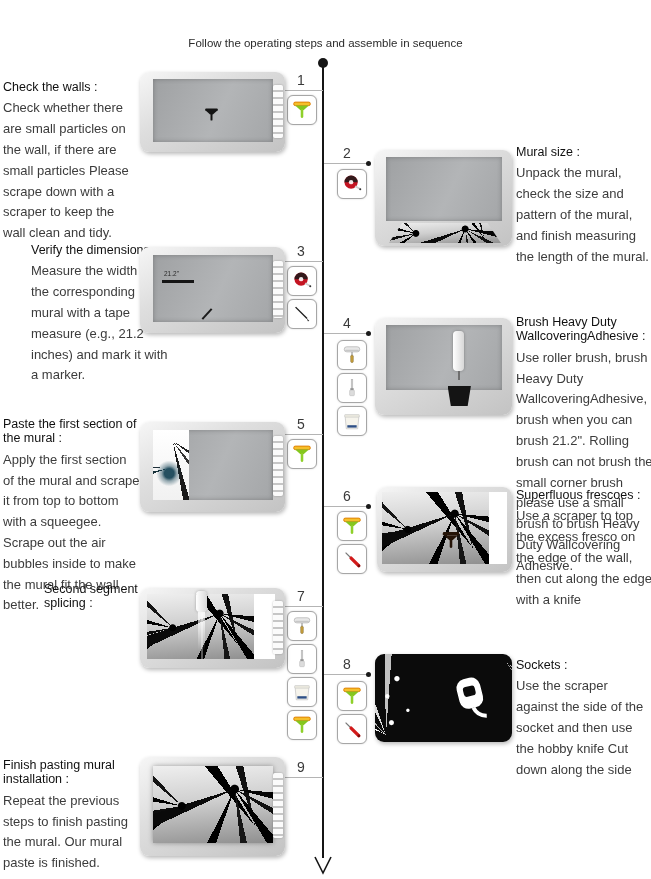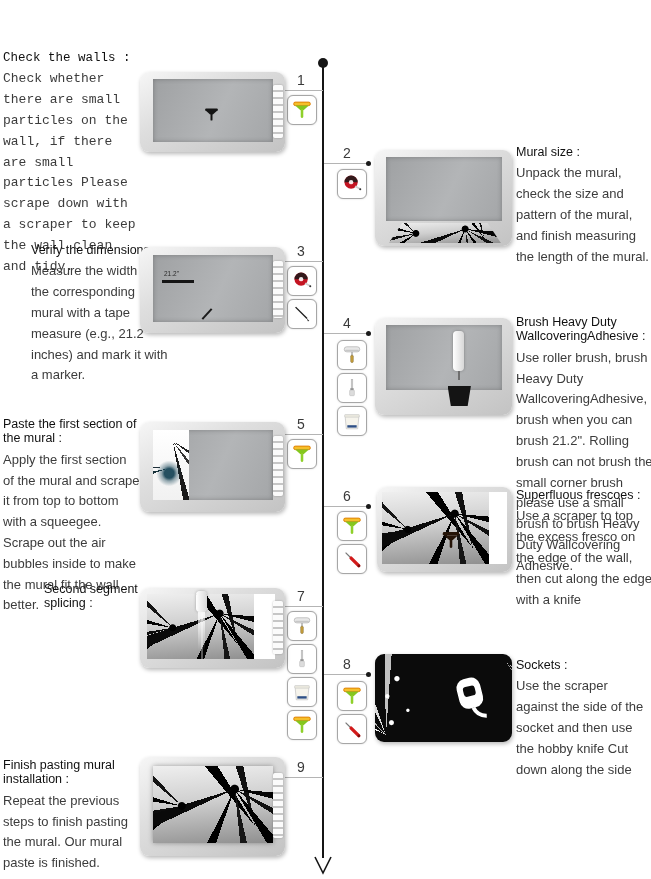--- a/index.html
+++ b/index.html
@@ -113,20 +113,21 @@
     <symbol id="i-knife" viewBox="0 0 24 24">
       <line x1="5" y1="5" x2="11.5" y2="11.5" stroke="#787878" stroke-width="1.3"></line>
       <line x1="11" y1="11" x2="19.3" y2="19.3" stroke="#d21a1a" stroke-width="3.6" stroke-linecap="round"></line>
       <circle cx="19.6" cy="19.6" r="1.5" fill="#7a0d0d"></circle>
     </symbol>
   </defs>
 </svg>
 
 <div id="canvas">
 
+  <div class="abs subtitle">Follow the operating steps and assemble in sequence</div>
 
   <div class="abs topdot"></div>
   <div class="abs vline"></div>
   <svg class="abs arrowhead" width="20" height="20" viewBox="0 0 20 20">
     <polyline points="2,2 10,18 18,2" fill="none" stroke="#151515" stroke-width="1.6"></polyline>
   </svg>
 
   <div class="abs stepnum" style="left:288px;top:72px;">1</div>
   <div class="abs hline" style="left:280px;top:90px;width:43px;"></div>
   <div class="abs enddot" style="left:276px;top:88px;"></div>
@@ -252,21 +253,21 @@
         <svg>
           <use href="#i-knife"></use>
         </svg>
       </div>
   </div>
 
   <div class="abs stepnum" style="left:288px;top:759px;">9</div>
   <div class="abs hline" style="left:280px;top:777px;width:43px;"></div>
   <div class="abs enddot" style="left:276px;top:775px;"></div>
 
-  <div class="abs block" style="left:3px;top:51px;font-family:Liberation Mono, monospace;">
+  <div class="abs block" style="left:3px;top:80px;">
     <h3>Check the walls :</h3>
     <p>Check whether there are small particles on the wall, if there are small particles Please scrape down with a scraper to keep the wall clean and tidy.</p>
   </div>
   <div class="abs block" style="left:3px;top:243px;margin-left:28px;">
     <h3>Verify the dimensions :</h3>
     <p>Measure the width of the corresponding mural with a tape measure (e.g., 21.2 inches) and mark it with a marker.</p>
   </div>
   <div class="abs block" style="left:3px;top:417px;">
     <h3>Paste the first section of the mural :</h3>
     <p>Apply the first section of the mural and scrape it from top to bottom with a squeegee. Scrape out the air bubbles inside to make the mural fit the wall better.</p>

